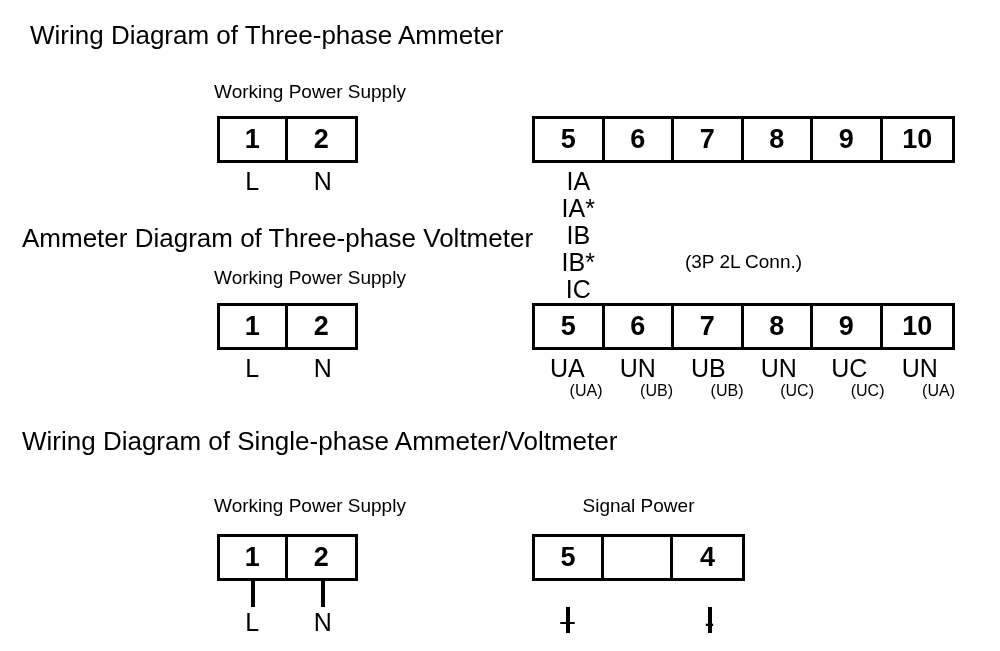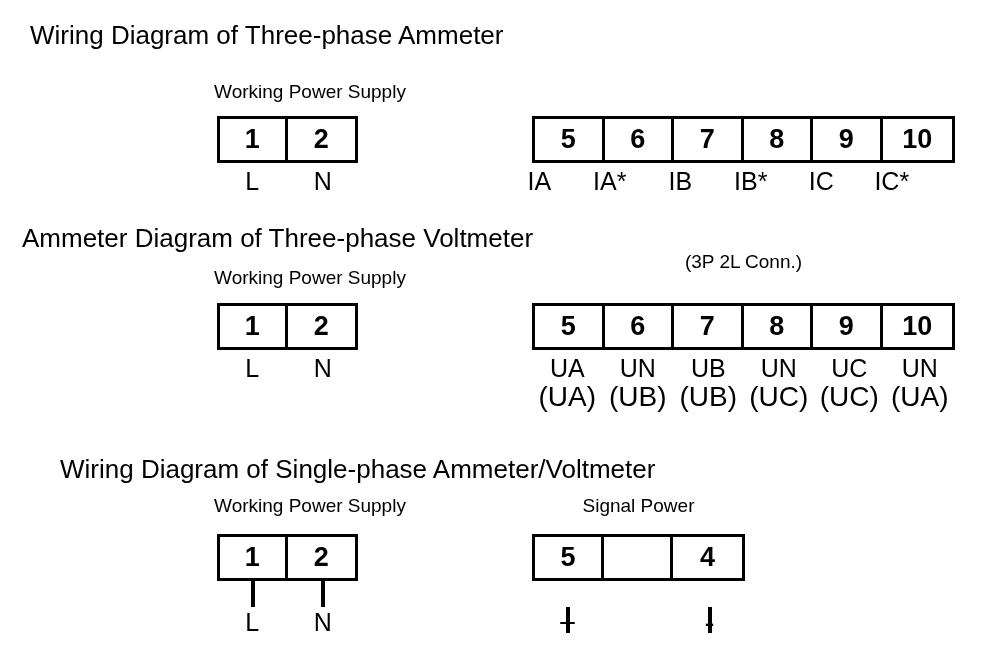--- a/index.html
+++ b/index.html
@@ -62,21 +62,22 @@
   .label-cell {
     box-sizing: border-box;
     text-align: center;
     font-size: 25px;
     font-weight: 400;
     line-height: 1.08;
     white-space: nowrap;
   }
   .label-cell .sub {
     display: block;
-    font-size: 28px;
+    font-size: 16px;
+    text-align: right;
   }
 
   
   .leads { position: relative; }
   .lead {
     position: absolute;
     width: 4px;
     background: #000;
     top: 0;
   }
@@ -100,21 +101,21 @@
 
 <div class="abs term-block" style="left:532px; top:116px; width:423px; height:47px;">
   <div class="term-cell" style="width:70.5px;">5</div>
   <div class="term-cell" style="width:70.5px;">6</div>
   <div class="term-cell" style="width:70.5px;">7</div>
   <div class="term-cell" style="width:70.5px;">8</div>
   <div class="term-cell" style="width:70.5px;">9</div>
   <div class="term-cell" style="width:70.5px;">10</div>
 </div>
 
-<div class="abs label-row" style="left:504px; top:168px; width:423px;">
+<div class="abs label-row" style="left:543px; top:168px; width:423px;flex-direction:column;">
   <div class="label-cell" style="width:70.5px;">IA</div>
   <div class="label-cell" style="width:70.5px;">IA*</div>
   <div class="label-cell" style="width:70.5px;text-align:center;">IB</div>
   <div class="label-cell" style="width:70.5px;">IB*</div>
   <div class="label-cell" style="width:70.5px;">IC</div>
   <div class="label-cell" style="width:70.5px;">IC*</div>
 </div>
 
 <div class="abs section-title" style="left:22px; top:225px;">Ammeter Diagram of Three-phase Voltmeter</div>
 
@@ -161,21 +162,21 @@
   <div class="label-cell" style="width:70.5px;">
     <span>UC</span>
     <span class="sub">(UC)</span>
   </div>
   <div class="label-cell" style="width:70.5px;">
     <span>UN</span>
     <span class="sub">(UA)</span>
   </div>
 </div>
 
-<div class="abs section-title" style="left:22px; top:456px;margin-left:38px;">Wiring Diagram of Single-phase Ammeter/Voltmeter</div>
+<div class="abs section-title" style="left:22px; top:428px;">Wiring Diagram of Single-phase Ammeter/Voltmeter</div>
 
 <div class="abs group-caption" style="left:157px; top:496px; width:306px;">Working Power Supply</div>
 
 <div class="abs term-block" style="left:217px; top:534px; width:141px; height:47px;">
   <div class="term-cell" style="width:70.5px;">1</div>
   <div class="term-cell" style="width:70.5px;">2</div>
 </div>
 
 <div class="abs leads" style="left:217px; top:581px; width:141px; height:26px;">
   <div class="lead" style="left:34px; height:26px;"></div>

